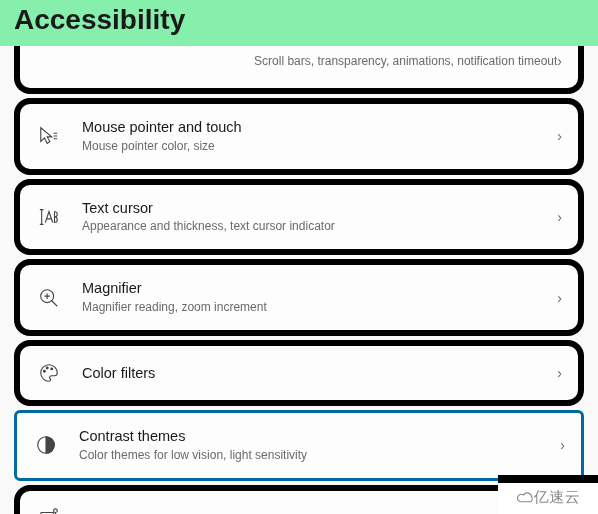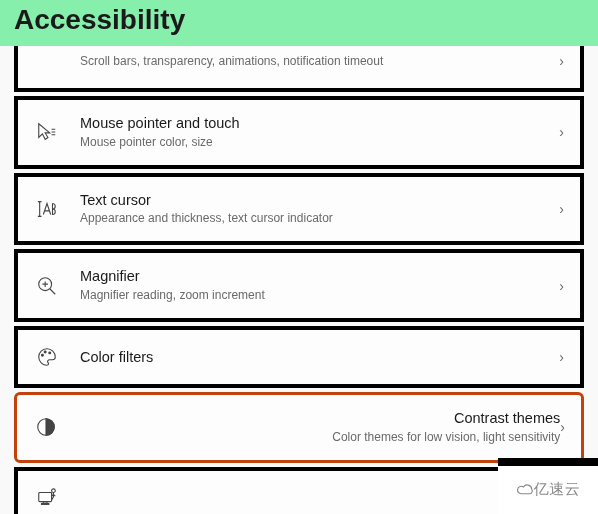--- a/index.html
+++ b/index.html
@@ -24,36 +24,36 @@
       font-weight: 600;
       color: #1a1a1a;
     }
     .content {
       padding: 0 14px;
     }
     .item {
       display: flex;
       align-items: center;
       background: #fdfdfd;
-      border: 4px solid #000000;
-      border-radius: 0;
+      border: 6px solid #000000;
+      border-radius: 16px;
       padding: 14px 16px;
       margin-bottom: 4px;
       cursor: pointer;
     }
     .item.partial-top {
       border-top: none;
       border-top-left-radius: 0;
       border-top-right-radius: 0;
       padding-top: 2px;
+      text-align: right;
     }
     .item.highlighted {
-      border: 3px solid #c2410c;
+      border: 3px solid #0369a1;
       border-radius: 6px;
-      text-align: right;
     }
     .icon-slot {
       width: 26px;
       height: 26px;
       display: flex;
       align-items: center;
       justify-content: center;
       margin-right: 20px;
       color: #444;
       flex-shrink: 0;
@@ -84,21 +84,21 @@
     .chevron {
       color: #6a6a6a;
       font-size: 14px;
       flex-shrink: 0;
     }
     .watermark {
       position: absolute;
       bottom: 0;
       right: 0;
       width: 100px;
-      height: 56px;
+      height: 39px;
       background: #fff;
       display: flex;
       align-items: center;
       justify-content: center;
     }
     .watermark-bar {
       position: absolute;
       top: 0;
       left: 0;
       right: 0;

